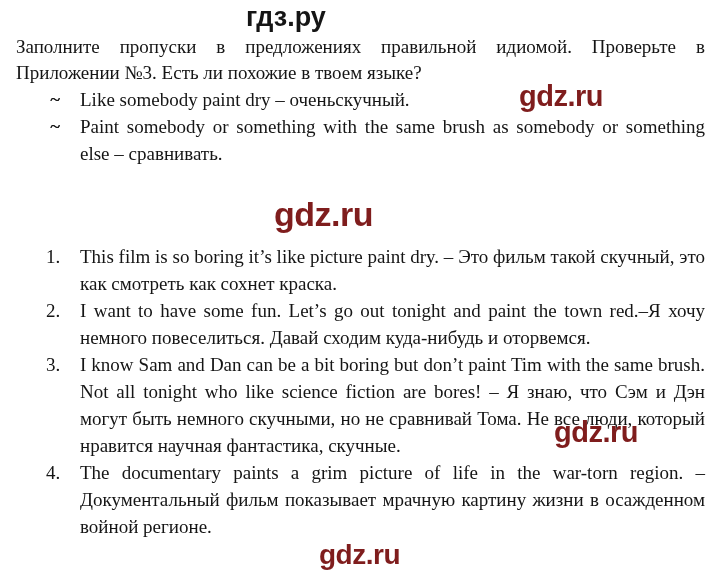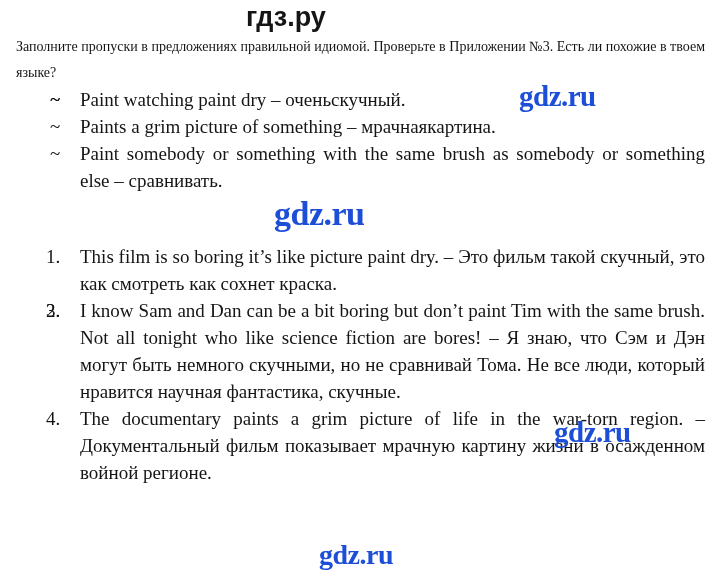--- a/index.html
+++ b/index.html
@@ -15,42 +15,42 @@
     position:absolute; top:2px; left:0; width:572px;
     text-align:center;
     font-family:"Liberation Sans", sans-serif;
     font-weight:bold;
     font-size:27px;
     letter-spacing:0px;
   }
   .intro {
     position:absolute; top:34px; left:16px; width:689px;
     margin:0;
-    font-size:14px; line-height:26px;
+    font-size:19px; line-height:26px;
     text-align:justify;
   }
   ul.idioms, ol.answers {
     list-style:none; margin:0; padding:0;
     position:absolute; left:16px; width:689px;
     font-size:19px;
   }
   ul.idioms { top:86px; line-height:27px; }
   ol.answers { top:243px; line-height:27px; }
   ul.idioms li, ol.answers li {
     position:relative;
     padding-left:64px;
     text-align:justify;
   }
   ul.idioms .marker { position:absolute; left:34px; top:0; }
   ol.answers .marker { position:absolute; left:30px; top:0; }
   .wm {
     position:absolute;
-    font-family:Liberation Serif, serif;
+    font-family:Liberation Sans, sans-serif;
     font-weight:bold;
-    color:#1d4ed8;
+    color:#7f1d1d;
     letter-spacing:-0.5px;
     white-space:nowrap;
   }
   .wm1 { left:519px; top:80px;  font-size:29px; }
   .wm2 { left:274px; top:195px; font-size:34px; }
   .wm3 { left:554px; top:416px; font-size:29px; }
   .wm4 { left:319px; top:539px; font-size:28px; }
 </style>
 </head>
 <body>
@@ -58,39 +58,39 @@
 <div class="page-title">гдз.ру</div>
 
 <p class="intro">Заполните пропуски в предложениях правильной идиомой. Проверьте в Приложении №3. Есть ли похожие в твоем языке?</p>
 
 <ul class="idioms">
   <li>
     <span class="marker">~</span>
   </li>
   <li>
     <span class="marker">~</span>
-    <span class="txt">Paint watching paint dry – оченьскучный.</span>
+    <span class="txt">Like somebody paint dry – оченьскучный.</span>
   </li>
   <li>
     <span class="marker">~</span>
-    <span class="txt">Paints a grim picture of something – мрачнаякартина.</span>
   </li>
   <li>
     <span class="marker">~</span>
     <span class="txt">Paint somebody or something with the same brush as somebody or something else – сравнивать.</span>
   </li>
 </ul>
 
 <ol class="answers">
   <li>
     <span class="marker">1.</span>
     <span class="txt">This film is so boring it’s like picture paint dry. – Это фильм такой скучный, это как смотреть как сохнет краска.</span>
   </li>
   <li>
     <span class="marker">2.</span>
+    <span class="txt">I want to have some fun. Let’s go out tonight and paint the town red.–Я хочу немного повеселиться. Давай сходим куда-нибудь и оторвемся.</span>
   </li>
   <li>
     <span class="marker">3.</span>
     <span class="txt">I know Sam and Dan can be a bit boring but don’t paint Tim with the same brush. Not all tonight who like science fiction are bores! – Я знаю, что Сэм и Дэн могут быть немного скучными, но не сравнивай Тома. Не все люди, который нравится научная фантастика, скучные.</span>
   </li>
   <li>
     <span class="marker">4.</span>
     <span class="txt">The documentary paints a grim picture of life in the war-torn region. – Документальный фильм показывает мрачную картину жизни в осажденном войной регионе.</span>
   </li>
 </ol>

